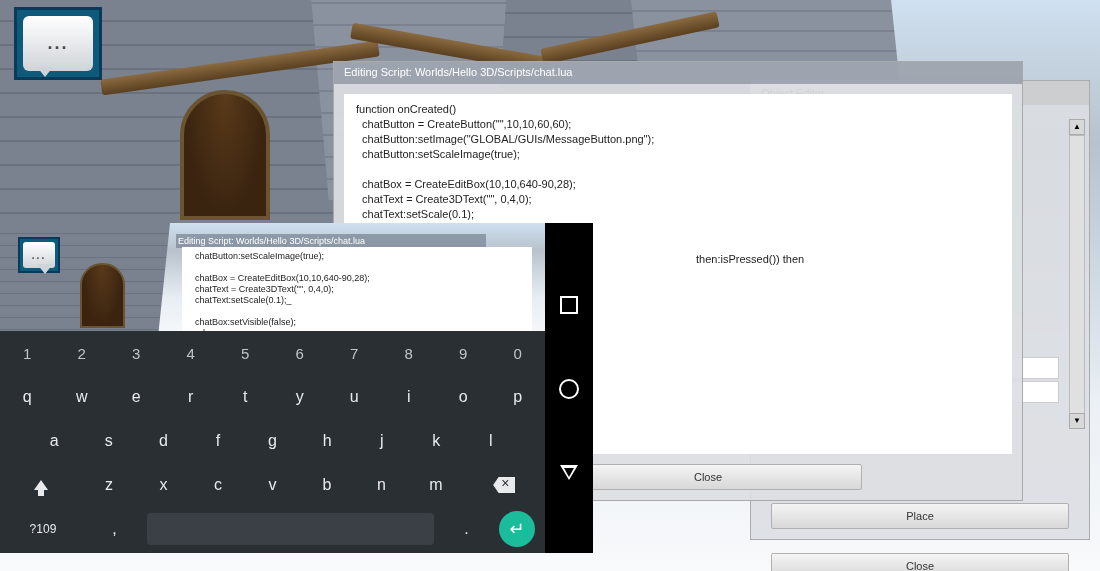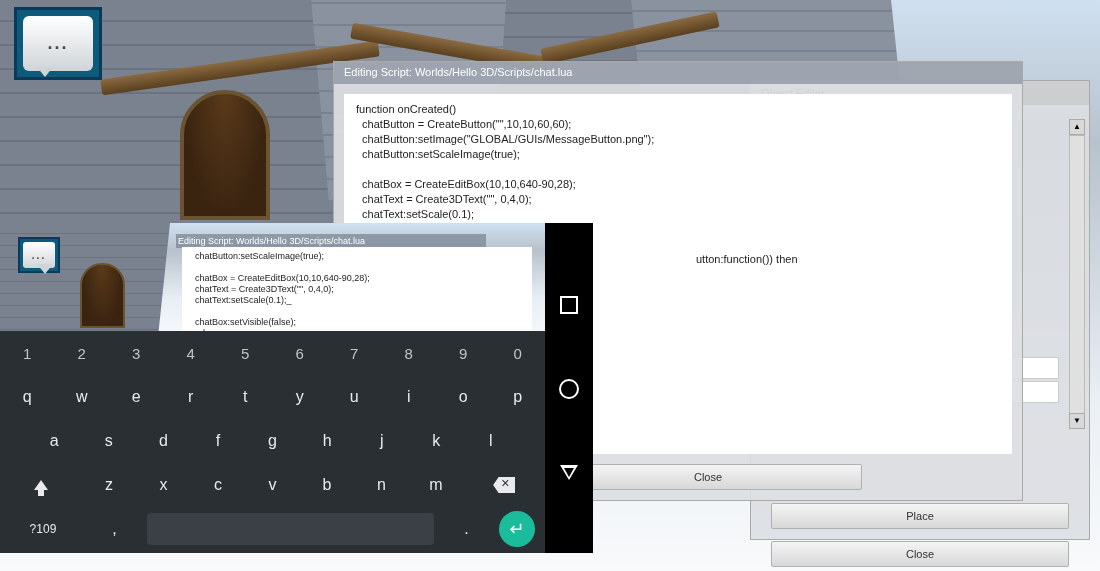--- a/index.html
+++ b/index.html
@@ -33,21 +33,21 @@
   .scroll-track { position: absolute; right: 4px; top: 30px; width: 16px; height: 280px; background: #e0e0e0; border: 1px solid #bbb; }
   .scroll-up, .scroll-dn { position: absolute; right: 4px; width: 16px; height: 16px; background: #d8d8d8; border: 1px solid #aaa; font-size: 8px; text-align: center; line-height: 14px; }
   .scroll-up { top: 14px; }
   .scroll-dn { top: 308px; }
   .obj-row { position: absolute; height: 22px; font-size: 11px; color: #444; display: flex; }
   .obj-row.level { right: 30px; top: 252px; }
   .obj-row.img { right: 30px; top: 276px; }
   .obj-row .lbl { width: 60px; text-align: right; padding-right: 10px; }
   .obj-row .val { width: 200px; background: #fff; border: 1px solid #ccc; padding: 2px 4px; font-size: 10px; overflow: hidden; white-space: nowrap; }
   .pill-btn { height: 26px; background: linear-gradient(180deg, #f4f4f4, #d8d8d8); border: 1px solid #b0b0b0; border-radius: 2px; font-size: 11px; color: #333; display: flex; align-items: center; justify-content: center; }
-  .objeditor .place { margin: 58px 20px 12px; }
+  .objeditor .place { margin: 58px 20px 24px; }
   .objeditor .close2 { margin: 8px 20px; }
   
   
   .scriptwin { position: absolute; left: 333px; top: 61px; width: 690px; height: 440px; background: rgba(220,222,226,0.92); border: 1px solid #aaa; }
   .scriptwin .titlebar { height: 22px; font-size: 11px; color: #fff; padding: 4px 10px; background: rgba(120,130,145,0.6); }
   .codearea { margin: 10px; background: #fff; height: 360px; padding: 8px 12px; font-family: "Segoe UI", Tahoma, sans-serif; font-size: 11px; line-height: 15px; color: #222; white-space: pre; overflow: hidden; }
   .scriptwin .close1 { margin: 0 160px 0 220px; }
   .codearea .frag-right { display: inline-block; margin-left: 340px; }
   
   
@@ -128,21 +128,21 @@
   <div class="codearea"><span>function onCreated()
   chatButton = CreateButton("",10,10,60,60);
   chatButton:setImage("GLOBAL/GUIs/MessageButton.png");
   chatButton:setScaleImage(true);
 
   chatBox = CreateEditBox(10,10,640-90,28);
   chatText = Create3DText("", 0,4,0);
   chatText:setScale(0.1);
 
   chatBox:setVisible(false);</span>
-<span class="frag-right">utton:function()) then</span></div>
+<span class="frag-right">then:isPressed()) then</span></div>
   <div class="pill-btn close1">Close</div>
 </div>
 
 <div class="mobile">
   <div class="mobile-top">
     <div class="bg3d">
       <div class="castle">
         <div class="wall wall1" style="transform:scale(0.5) skewX(-6deg);transform-origin:0 0;"></div>
         <div class="door" style="left:80px;top:40px;width:45px;height:65px;border-radius:22px 22px 0 0;border-width:2px;"></div>
       </div>

